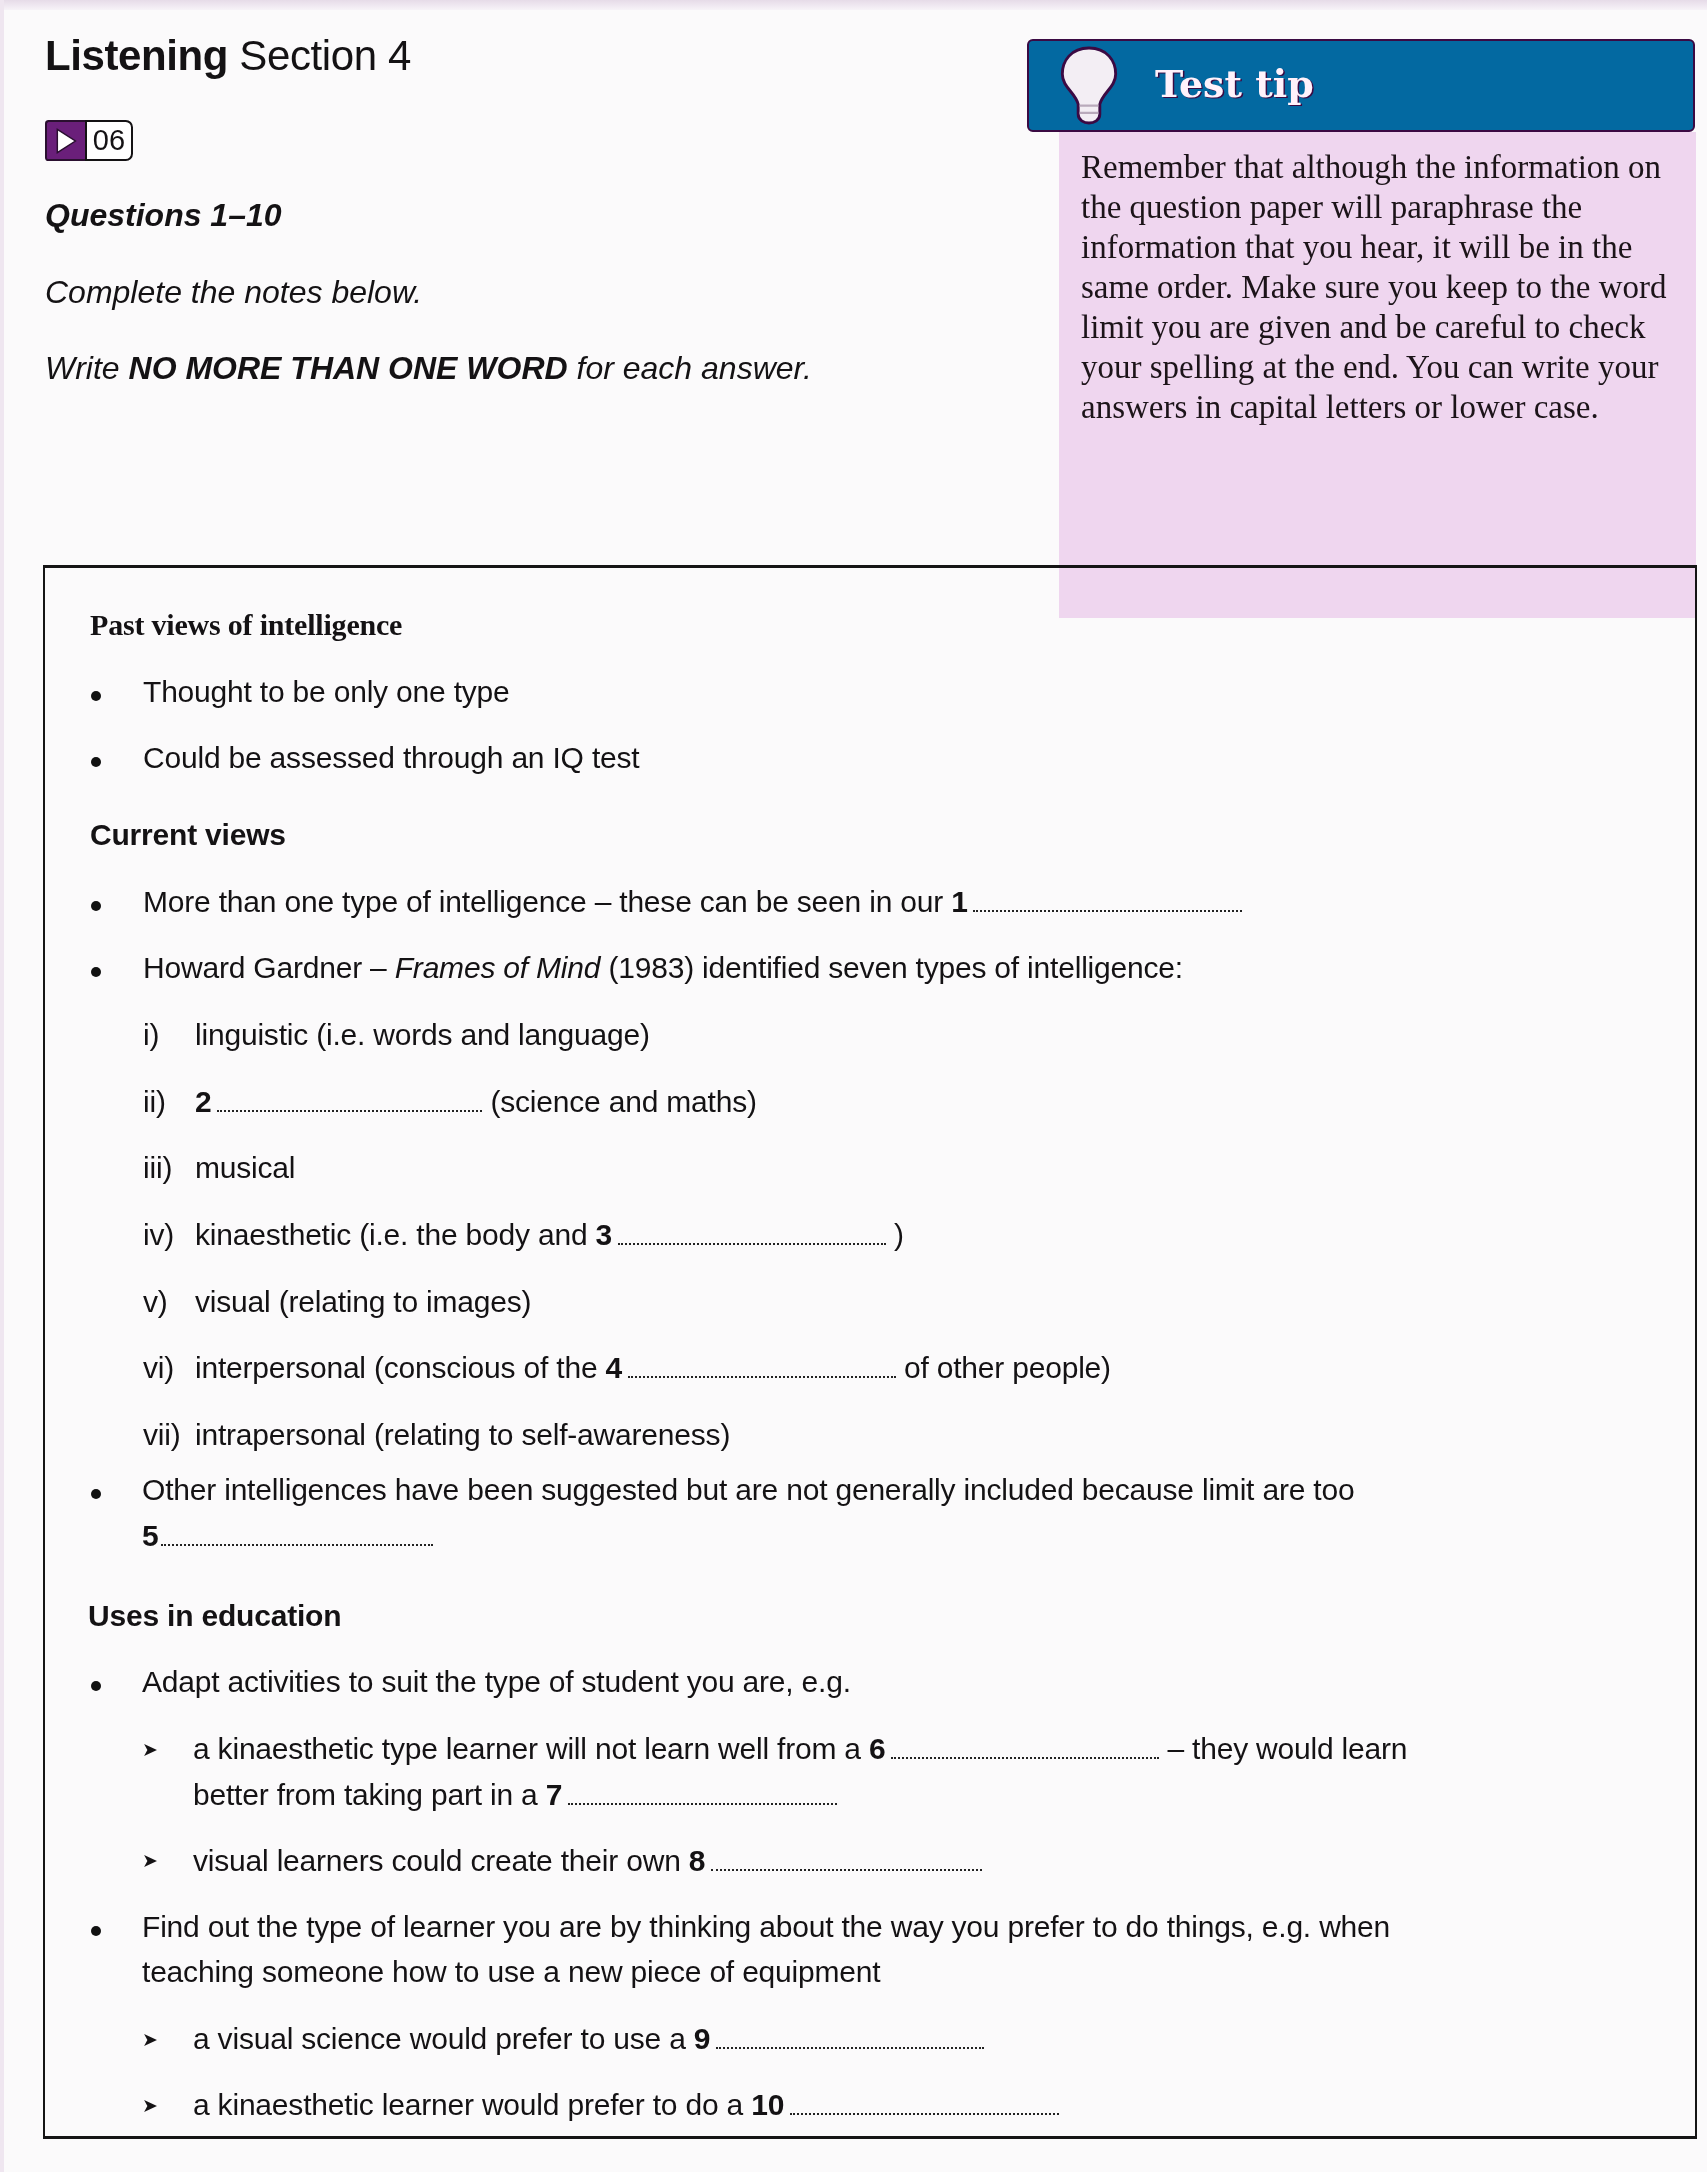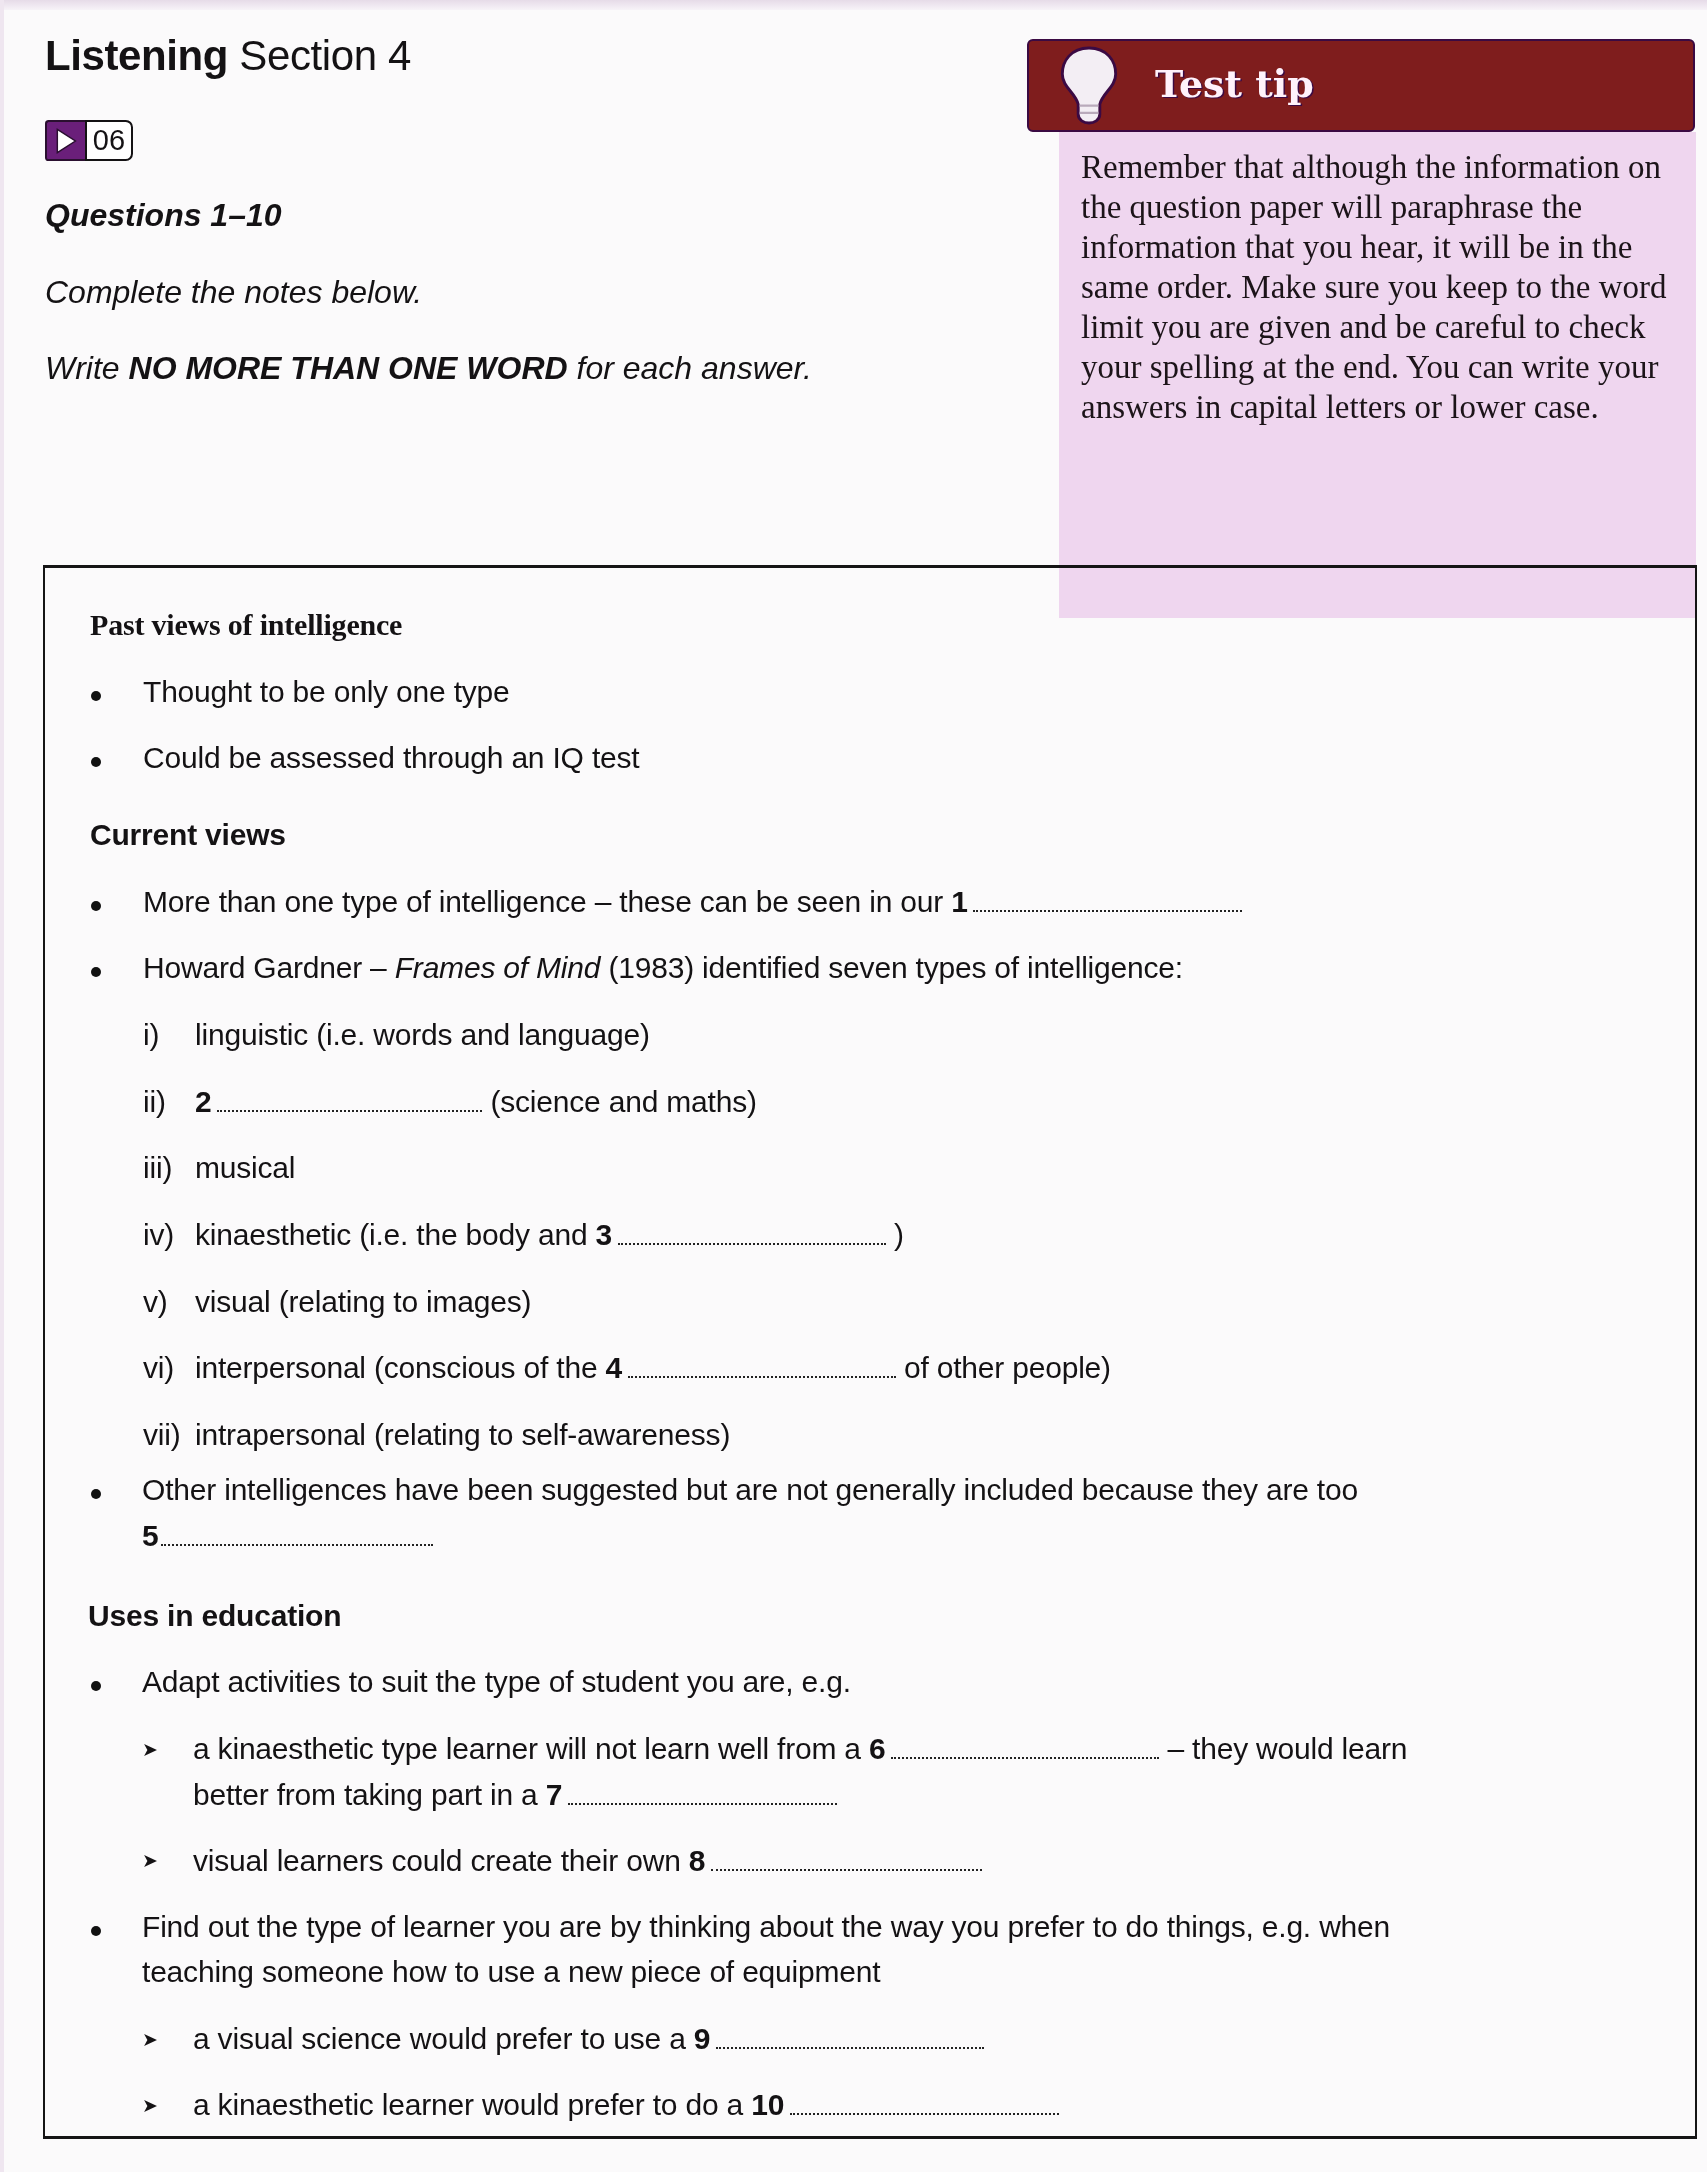--- a/index.html
+++ b/index.html
@@ -41,21 +41,21 @@
     position: absolute; left: 45px; margin: 0;
     font-style: italic; font-size: 32px;
   }
   .instr.q { top: 197px; font-weight: bold; }
   .instr.c { top: 274px; }
   .instr.w { top: 350px; }
 
   
   .tip-header {
     position: absolute; left: 1027px; top: 39px; width: 668px; height: 93px;
-    background: #7f1d1d; border: 2.9px solid #3b0a43; border-radius: 5.8px;
+    background: #0369a1; border: 2.9px solid #3b0a43; border-radius: 5.8px;
     box-sizing: border-box;
   }
   .tip-bulb { position: absolute; left: 29px; top: 4.3px; }
   .tip-title {
     position: absolute; left: 126px; top: 20px;
     font-family: "DejaVu Serif", serif; font-size: 38px; font-weight: bold;
     color: #fff2fb; text-shadow: 1.4px 1.4px 0 #3b0a43;
   }
   .tip-body {
     position: absolute; left: 1059px; top: 132px; width: 637px; height: 486px;
@@ -139,21 +139,21 @@
 
 <div class="line" style="left:143px; top:1018px;"><span class="roman">i)</span><span>linguistic (i.e. words and language)</span></div>
 <div class="line" style="left:143px; top:1085px;"><span class="roman">ii)</span><span class="num">2</span><span class="gap" style="width:265px"></span><span> (science and maths)</span></div>
 <div class="line" style="left:143px; top:1151px;"><span class="roman">iii)</span><span>musical</span></div>
 <div class="line" style="left:143px; top:1218px;"><span class="roman">iv)</span><span>kinaesthetic (i.e. the body and </span><span class="num">3</span><span class="gap" style="width:268px"></span><span> )</span></div>
 <div class="line" style="left:143px; top:1285px;"><span class="roman">v)</span><span>visual (relating to images)</span></div>
 <div class="line" style="left:143px; top:1351px;"><span class="roman">vi)</span><span>interpersonal (conscious of the </span><span class="num">4</span><span class="gap" style="width:268px"></span><span> of other people)</span></div>
 <div class="line" style="left:143px; top:1418px;"><span class="roman">vii)</span><span>intrapersonal (relating to self-awareness)</span></div>
 
 <span class="bullet-dot" style="left:91px; top:1489px;"></span>
-<div class="line" style="left:142px; top:1473px;">Other intelligences have been suggested but are not generally included because they are too</div>
+<div class="line" style="left:142px; top:1473px;">Other intelligences have been suggested but are not generally included because limit are too</div>
 <div class="line" style="left:142px; top:1519px;"><span class="num">5</span><span class="gap" style="width:272px; margin-left:2.9px"></span></div>
 
 <div class="line heading" style="left:88px; top:1599px;">Uses in education</div>
 
 <span class="bullet-dot" style="left:91px; top:1681px;"></span>
 <div class="line" style="left:142px; top:1665px;">Adapt activities to suit the type of student you are, e.g.</div>
 
 <span class="arrow" style="left:142px; top:1738px;">➤</span>
 <div class="line" style="left:193px; top:1732px;"><span>a kinaesthetic type learner will not learn well from a </span><span class="num">6</span><span class="gap" style="width:268px"></span><span> – they would learn</span></div>
 <div class="line" style="left:193px; top:1778px;"><span>better from taking part in a </span><span class="num">7</span><span class="gap" style="width:269px"></span></div>

